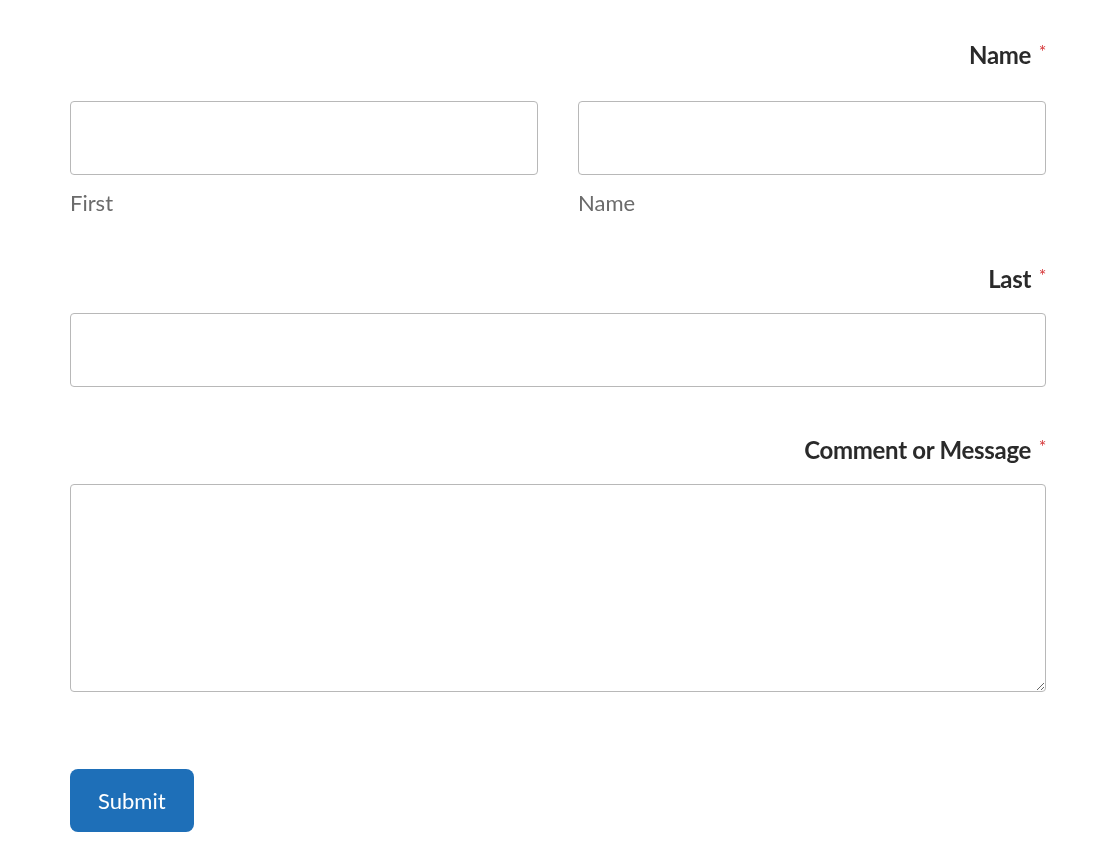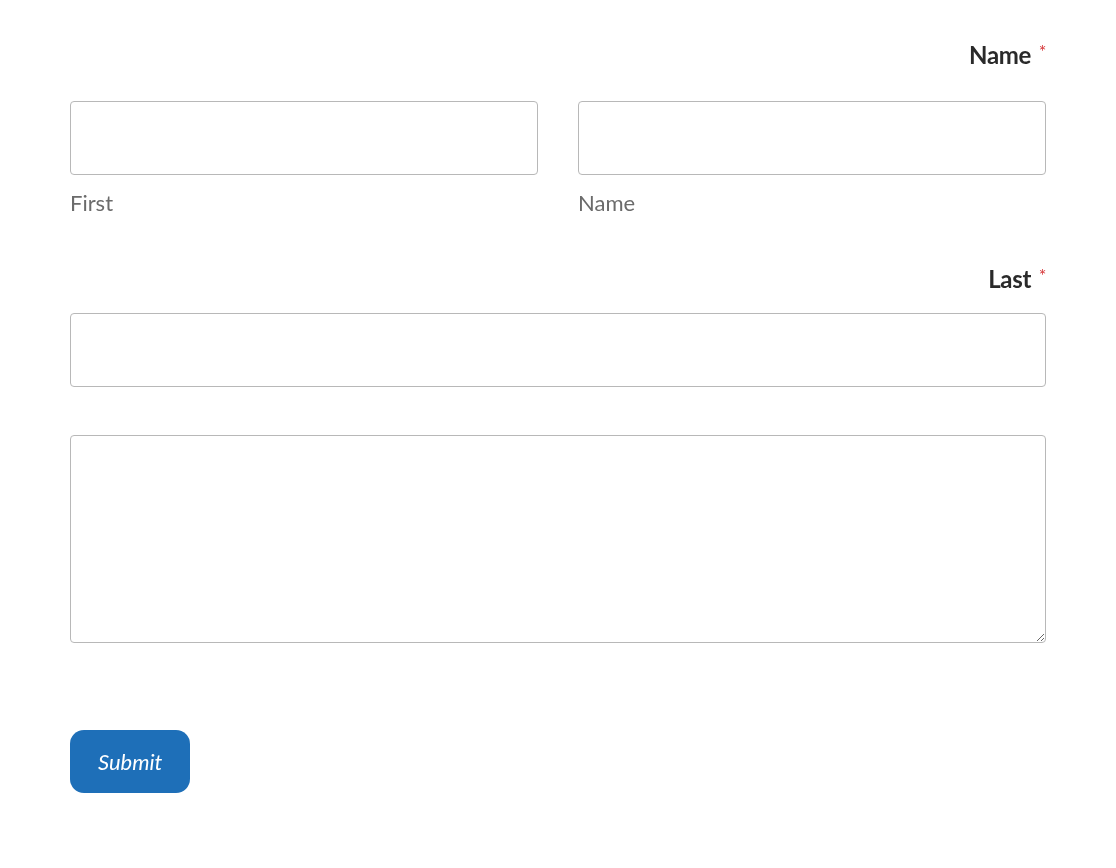--- a/index.html
+++ b/index.html
@@ -62,27 +62,26 @@
     }
     textarea {
       height: 208px;
       resize: vertical;
       padding: 14px;
     }
     .submit-btn {
       background: #1e6fb8;
       color: #ffffff;
       border: none;
-      border-radius: 14px;
+      border-radius: 8px;
       padding: 18px 28px;
       font-size: 22px;
       font-family: inherit;
       cursor: pointer;
-      margin-top: 36px;
-      font-style: italic;
+      margin-top: 26px;
     }
   </style>
 </head>
 <body>
 
 <form>
 
   <div class="form-group">
     <label class="field-label">
       <span>Name</span>
@@ -102,18 +101,22 @@
 
   <div class="form-group">
     <label class="field-label">
       <span>Last</span>
       <span class="required">*</span>
     </label>
     <input type="email" style="">
   </div>
 
   <div class="form-group">
+    <label class="field-label">
+      <span>Comment or Message</span>
+      <span class="required">*</span>
+    </label>
     <textarea style=""></textarea>
   </div>
 
   <button type="submit" class="submit-btn">Submit</button>
 
 </form>
 
 </body></html>

